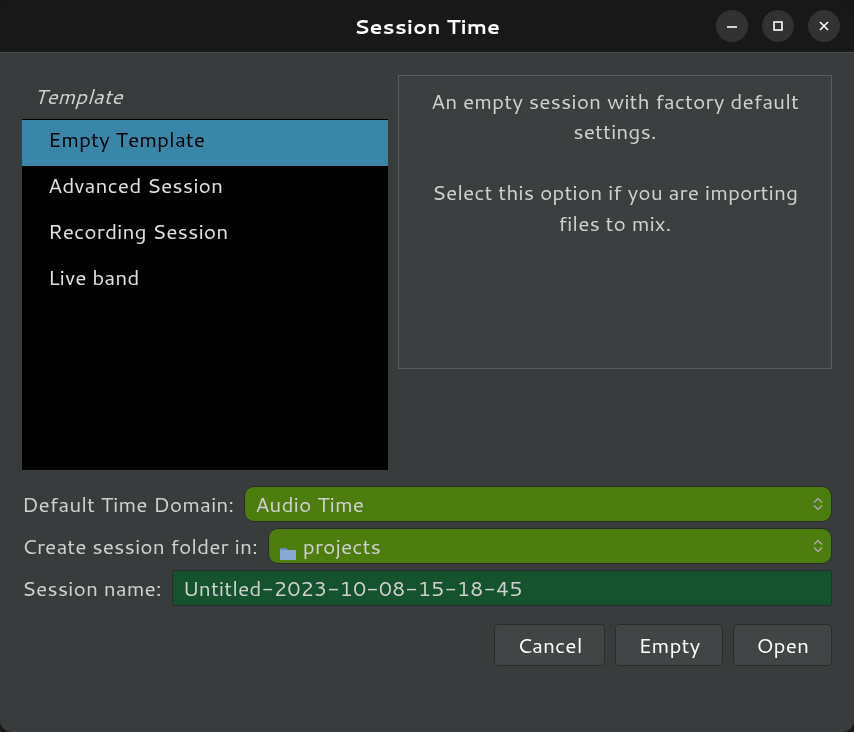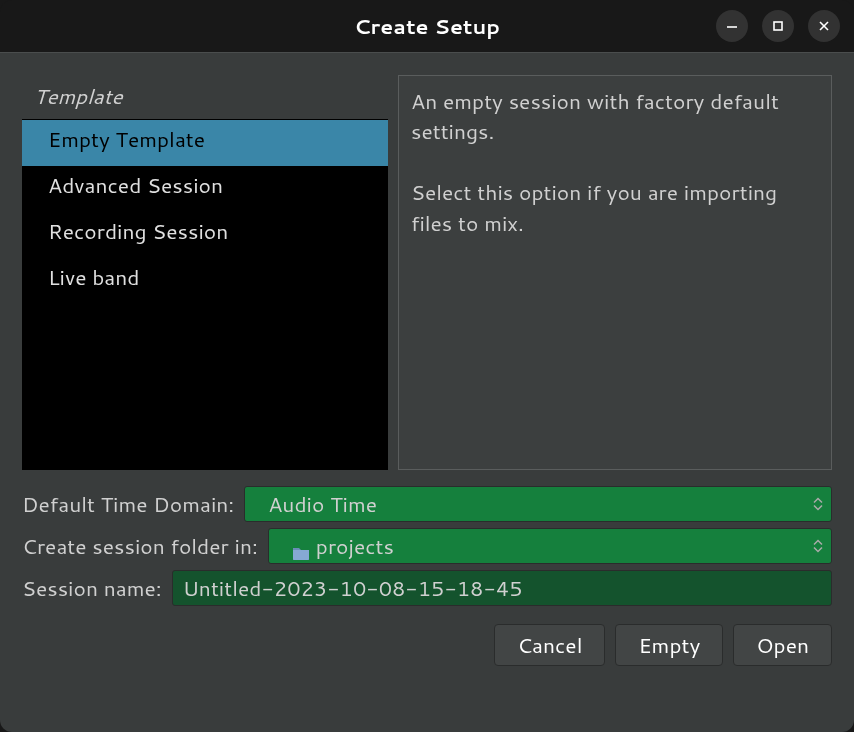--- a/index.html
+++ b/index.html
@@ -87,48 +87,49 @@
       font-size: 21px;
       color: #e0e0e0;
       cursor: pointer;
     }
     .template-item.selected {
       background: #3a86a8;
       color: #000000;
     }
     .description-panel {
       flex: 1;
-      height: 395px;
+      height: 294px;
       border: 1px solid #5a5d5d;
       background: #3c3f3f;
       padding: 10px 12px;
       font-size: 21px;
       line-height: 1.45;
       color: #d0d0d0;
+      text-align: center;
     }
     .form-row {
       display: flex;
       align-items: center;
       gap: 10px;
       margin-bottom: 6px;
     }
     .form-label {
       font-size: 21px;
       color: #d0d0d0;
       white-space: nowrap;
     }
     .select-wrap {
       flex: 1;
       height: 36px;
-      background: #15803d;
+      background: #4d7c0f;
       border: 1px solid #2a2c2c;
-      border-radius: 3px;
-      display: flex;
-      align-items: center;
-      padding: 0 23px;
+      border-radius: 10px;
+      display: flex;
+      align-items: center;
+      padding: 0 10px;
       position: relative;
       cursor: pointer;
     }
     .select-value {
       font-size: 21px;
       color: #d0d0d0;
       display: flex;
       align-items: center;
       gap: 6px;
     }
@@ -182,21 +183,21 @@
       justify-content: center;
     }
     .folder-svg {
       fill: #7fa0c9;
     }
   </style>
 </head>
 <body>
 
 <div class="titlebar">
-  <div class="titlebar-title">Create Setup</div>
+  <div class="titlebar-title">Session Time</div>
   <div class="window-controls">
     <div class="window-btn">
       <svg viewBox="0 0 14 14">
           <line x1="2" y1="8" x2="12" y2="8" stroke="#fff" stroke-width="1.6"></line>
         </svg>
     </div>
     <div class="window-btn">
       <svg viewBox="0 0 14 14">
           <rect x="3" y="3" width="8" height="8" fill="none" stroke="#fff" stroke-width="1.6"></rect>
         </svg>

